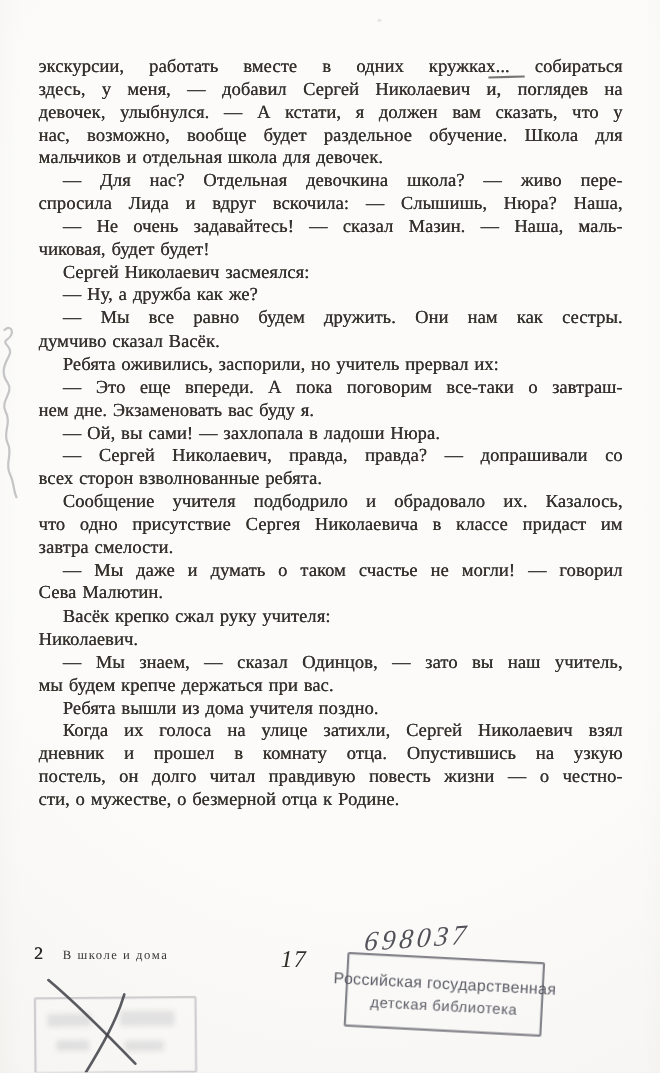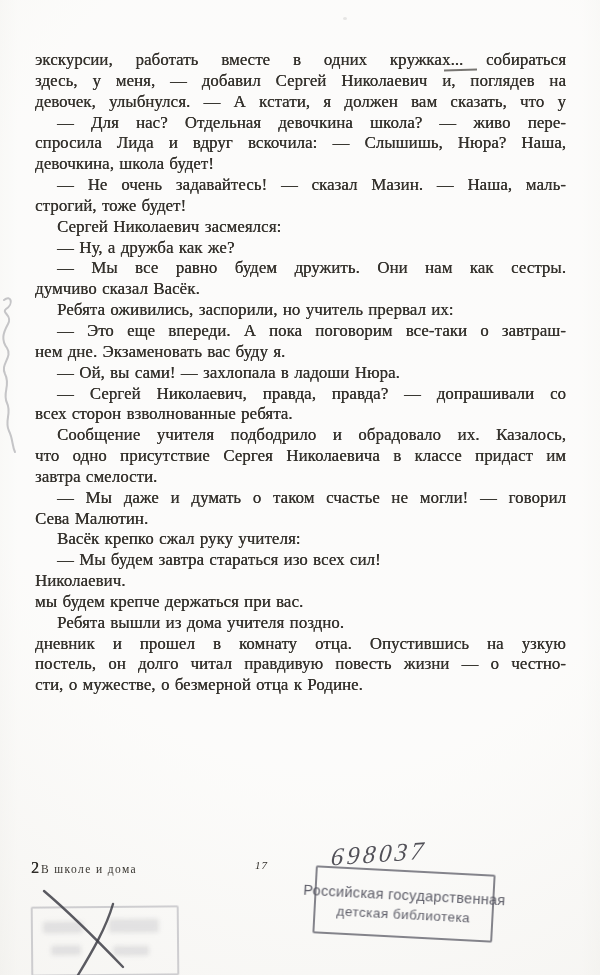--- a/index.html
+++ b/index.html
@@ -59,28 +59,28 @@
     white-space: nowrap;
   }
   .sig-number {
     font-size: 16px;
     color: #2f2d29;
     text-shadow: 0.3px 0 0 currentColor;
   }
   .sig-title {
     font-size: 11.5px;
     letter-spacing: 1.4px;
-    margin-left: 2px;
+    margin-left: 18px;
     color: #393631;
   }
   .page-number {
     position: absolute;
     left: 255px; top: 859px;
     font-style: italic;
-    font-size: 11px;
+    font-size: 22px;
     color: #34312c;
     letter-spacing: 1px;
   }
   .handwritten-number {
     position: absolute;
     left: 331px; top: 840px;
     font-size: 25px;
     font-style: italic;
     letter-spacing: 3.5px;
     color: #3b3a43;
@@ -140,45 +140,47 @@
 
 <div class="page">
 
   <div class="speck"></div>
   <div class="pencil-overline"></div>
 
   <div class="text-block">
       <div class="line">экскурсии, работать вместе в одних кружках... собираться</div>
       <div class="line">здесь, у меня, — добавил Сергей Николаевич и, поглядев на</div>
       <div class="line">девочек, улыбнулся. — А кстати, я должен вам сказать, что у</div>
+      <div class="line">нас, возможно, вообще будет раздельное обучение. Школа для</div>
+      <div class="line final">мальчиков и отдельная школа для девочек.</div>
       <div class="line indent">— Для нас? Отдельная девочкина школа? — живо пере-</div>
       <div class="line">спросила Лида и вдруг вскочила: — Слышишь, Нюра? Наша,</div>
-      <div class="line final">девочкина, школа будет!</div>
       <div class="line indent">— Не очень задавайтесь! — сказал Мазин. — Наша, маль-</div>
-      <div class="line final">строгий, тоже будет!</div>
+      <div class="line final">чиковая, будет будет!</div>
       <div class="line indent final">Сергей Николаевич засмеялся:</div>
       <div class="line indent final">— Ну, а дружба как же?</div>
       <div class="line indent">— Мы все равно будем дружить. Они нам как сестры.</div>
       <div class="line final">думчиво сказал Васёк.</div>
       <div class="line indent final">Ребята оживились, заспорили, но учитель прервал их:</div>
       <div class="line indent">— Это еще впереди. А пока поговорим все-таки о завтраш-</div>
       <div class="line final">нем дне. Экзаменовать вас буду я.</div>
       <div class="line indent final">— Ой, вы сами! — захлопала в ладоши Нюра.</div>
       <div class="line indent">— Сергей Николаевич, правда, правда? — допрашивали со</div>
       <div class="line final">всех сторон взволнованные ребята.</div>
       <div class="line indent">Сообщение учителя подбодрило и обрадовало их. Казалось,</div>
       <div class="line">что одно присутствие Сергея Николаевича в классе придаст им</div>
       <div class="line final">завтра смелости.</div>
       <div class="line indent">— Мы даже и думать о таком счастье не могли! — говорил</div>
       <div class="line final">Сева Малютин.</div>
       <div class="line indent final">Васёк крепко сжал руку учителя:</div>
-      <div class="line indent final">— Мы будем завтра стараться изо всех сил!</div>
       <div class="line final">Николаевич.</div>
+      <div class="line indent">— Мы знаем, — сказал Одинцов, — зато вы наш учитель,</div>
       <div class="line final">мы будем крепче держаться при вас.</div>
       <div class="line indent final">Ребята вышли из дома учителя поздно.</div>
+      <div class="line indent">Когда их голоса на улице затихли, Сергей Николаевич взял</div>
       <div class="line">дневник и прошел в комнату отца. Опустившись на узкую</div>
       <div class="line">постель, он долго читал правдивую повесть жизни — о честно-</div>
       <div class="line final">сти, о мужестве, о безмерной отца к Родине.</div>
     </div>
 
   <div class="footer-signature">
     <span class="sig-number">2</span><span class="sig-title">В школе и дома</span>
   </div>
 
   <div class="page-number">17</div>

